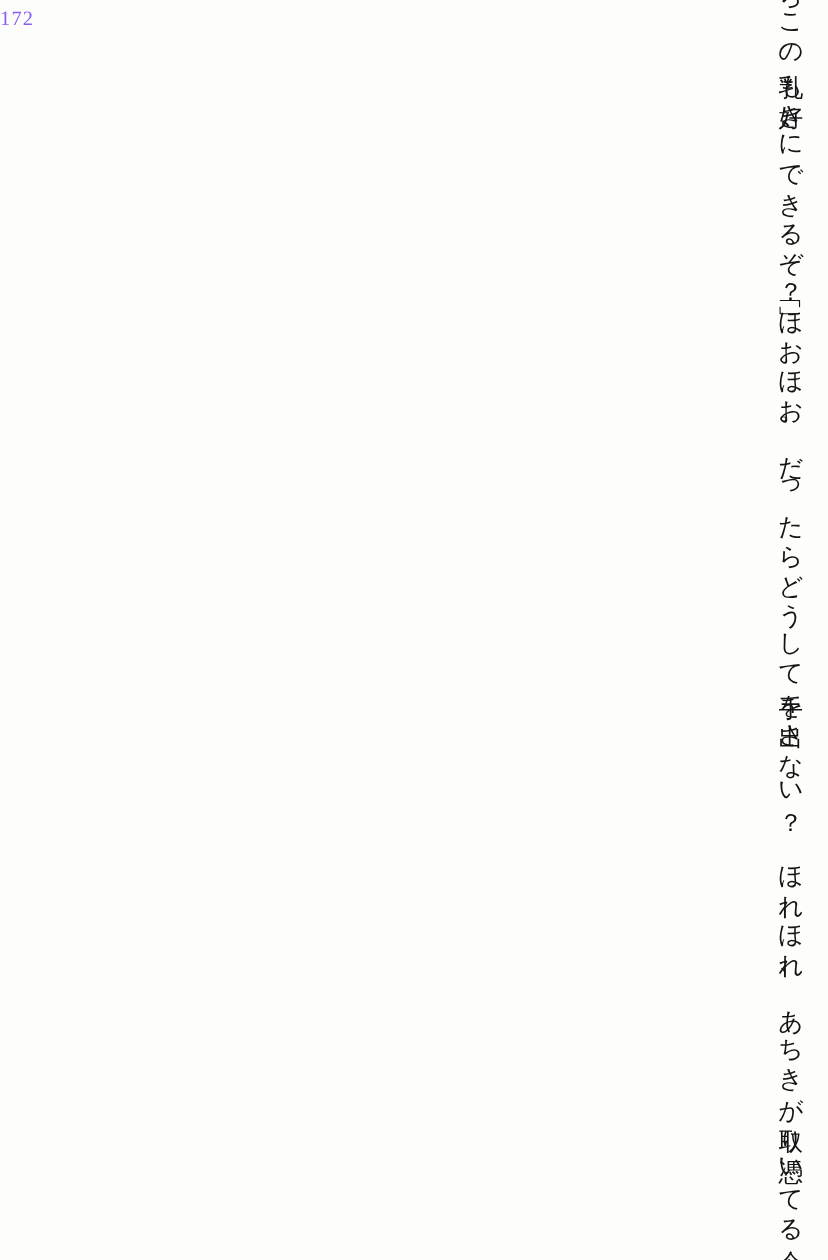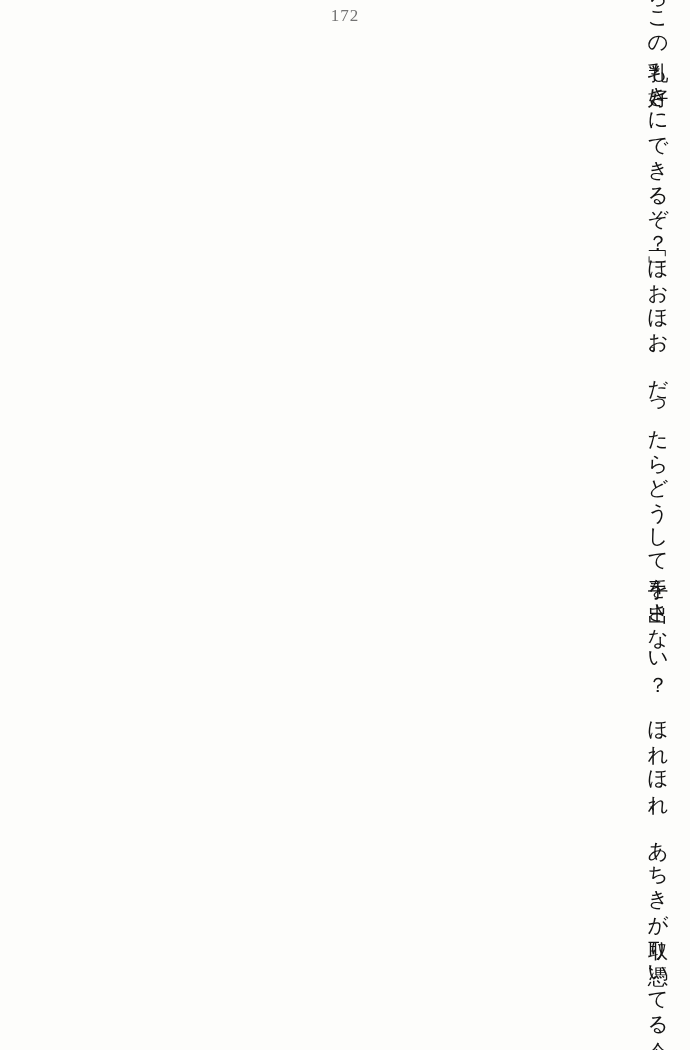--- a/index.html
+++ b/index.html
@@ -16,24 +16,24 @@
     width: 690px;
     height: 1050px;
     background: #fdfdfb;
     overflow: hidden;
   }
   #page-number {
     position: absolute;
     top: 6px;
     left: 0;
     width: 690px;
-    text-align: center;
+    text-align: left;
     font-size: 17px;
     font-family: "Liberation Serif", "DejaVu Serif", serif;
-    color: #737373;
+    color: #8b5cf6;
     letter-spacing: 1px;
   }
   #text-block {
     position: absolute;
     top: 52px;
     left: 22px;
     width: 646px;
     height: 975px;
     display: flex;
     flex-direction: row-reverse;

